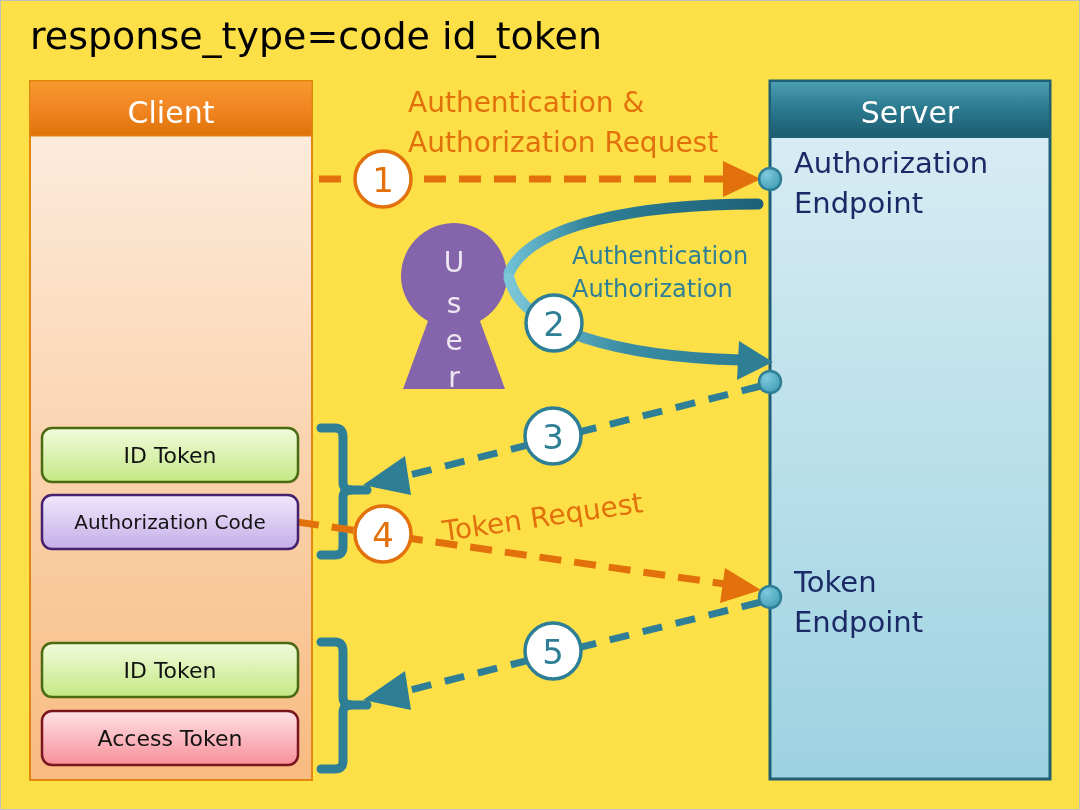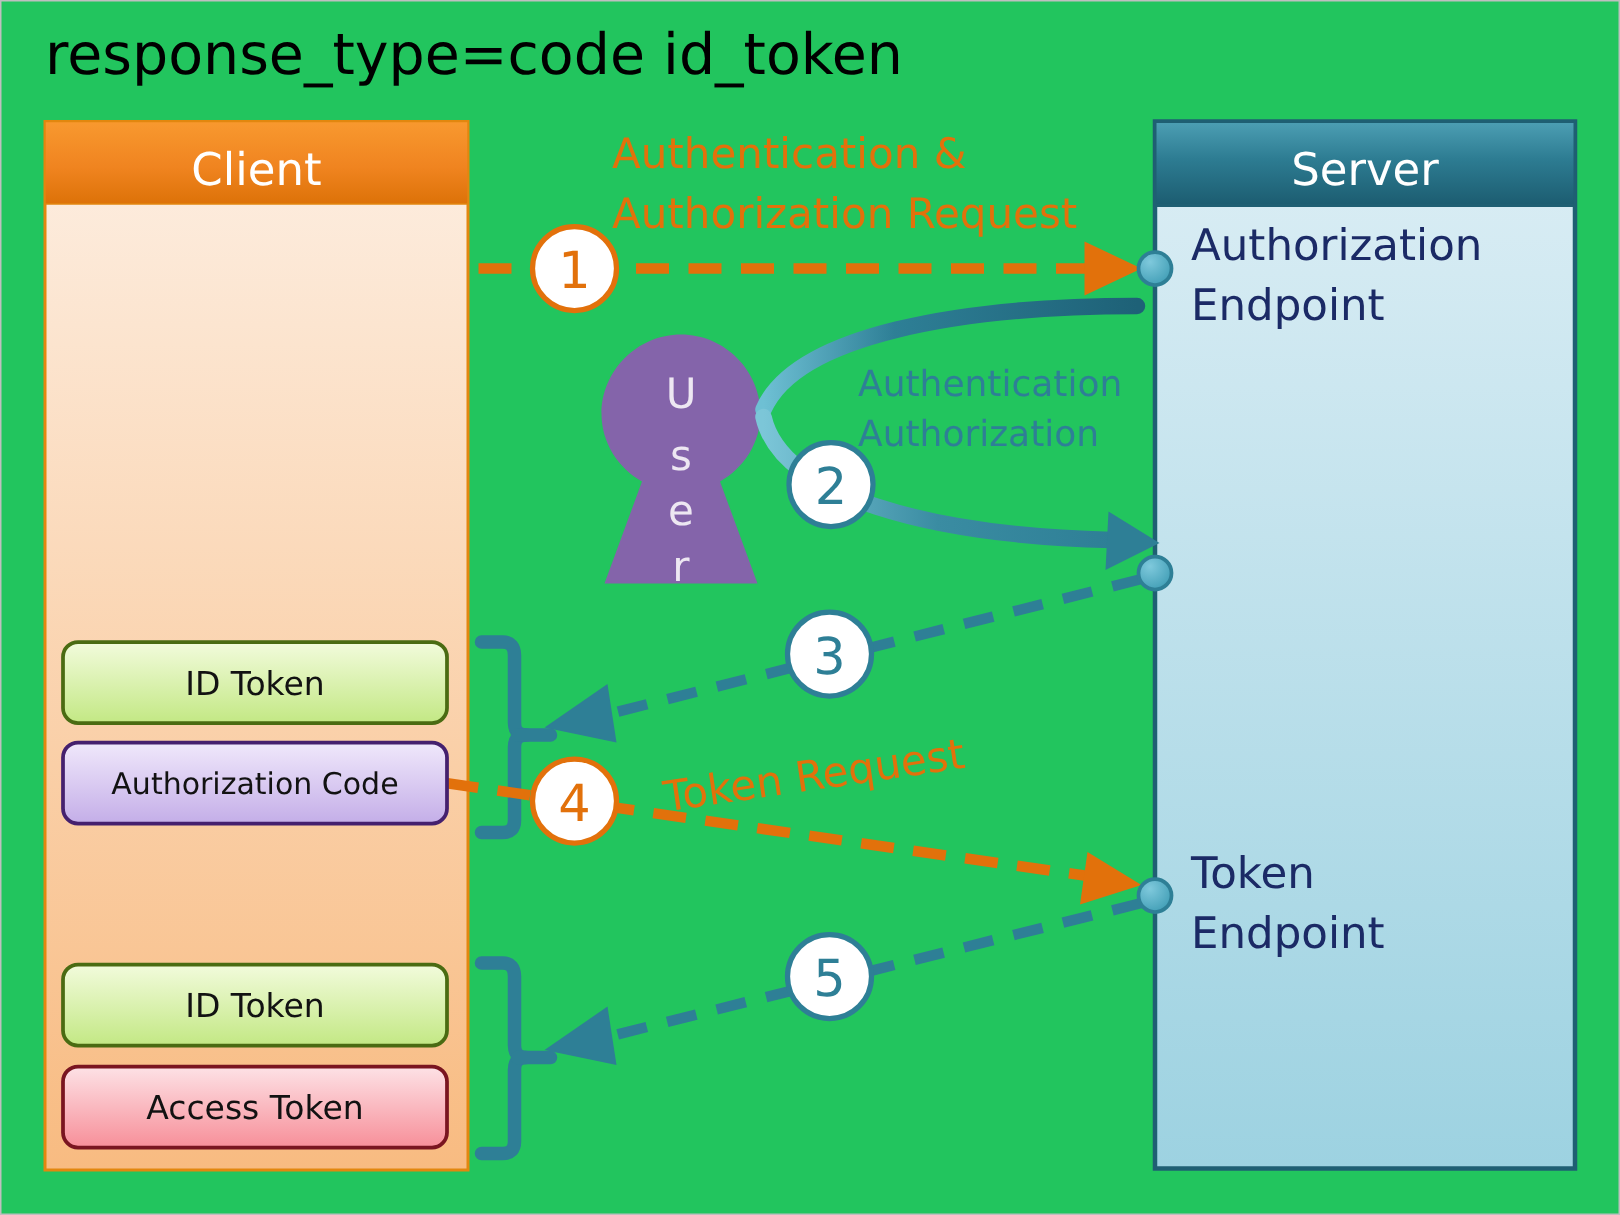--- a/index.html
+++ b/index.html
@@ -4,21 +4,21 @@
 <style>
   html, body {
     margin: 0;
     padding: 0;
     background: #ffffff;
   }
   #canvas {
     position: relative;
     width: 1080px;
     height: 810px;
-    background: #22c55e;
+    background: #fde047;
     border: 1px solid #bfbfbf;
     box-sizing: border-box;
     overflow: hidden;
     font-family: "DejaVu Sans", sans-serif;
   }
   #flow-svg {
     position: absolute;
     left: 0;
     top: 0;
     width: 1080px;

